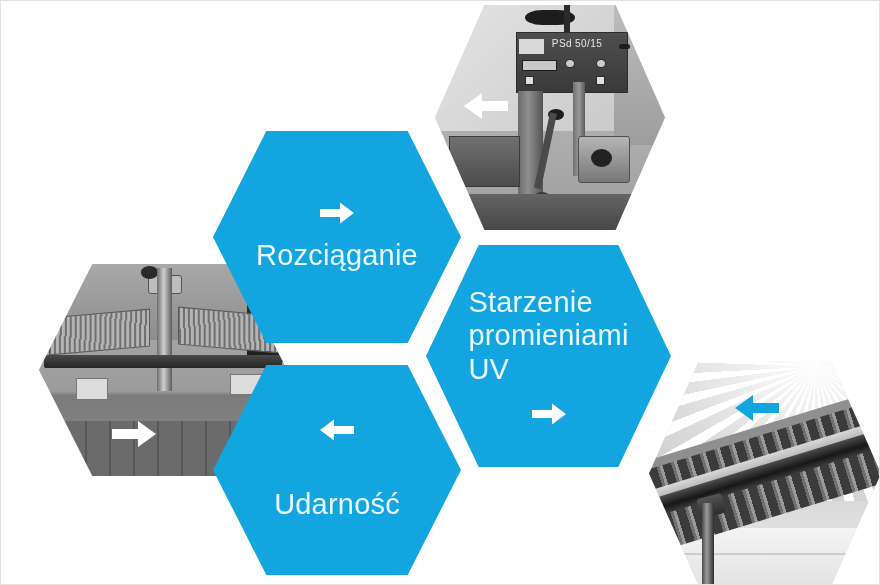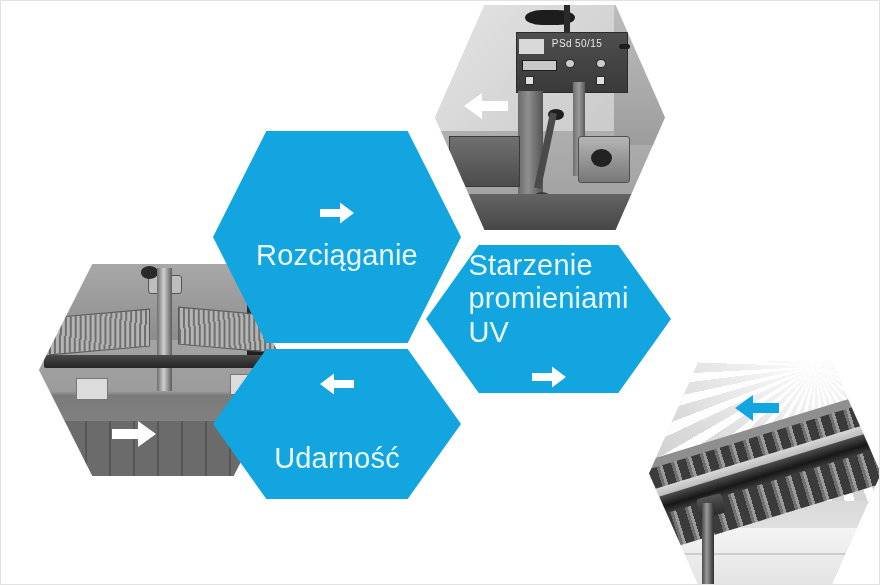--- a/index.html
+++ b/index.html
@@ -221,32 +221,32 @@
 
   <div class="hex hex-blue" style="left:212px; top:130px; width:248px; height:212px;">
     <span class="arrow arrow-top">
       <svg viewBox="0 0 36 24" xmlns="http://www.w3.org/2000/svg" aria-hidden="true">
         <path d="M1 8 H21 V1.5 L35 12 L21 22.5 V16 H1 Z" fill="#ffffff"></path>
       </svg>
     </span>
     <span class="hex-label">Rozciąganie</span>
   </div>
 
-  <div class="hex hex-blue" style="left:425px; top:244px; width:245px; height:148px;">
+  <div class="hex hex-blue" style="left:425px; top:244px; width:245px; height:222px;">
     <span class="hex-label">Starzenie
 promieniami
 UV</span>
     <span class="arrow arrow-bottom">
       <svg viewBox="0 0 36 24" xmlns="http://www.w3.org/2000/svg" aria-hidden="true">
         <path d="M1 8 H21 V1.5 L35 12 L21 22.5 V16 H1 Z" fill="#ffffff"></path>
       </svg>
     </span>
   </div>
 
-  <div class="hex hex-blue" style="left:212px; top:348px; width:248px; height:150px;gap:32px;">
+  <div class="hex hex-blue" style="left:212px; top:364px; width:248px; height:210px;gap:32px;">
     <span class="arrow arrow-top">
       <svg viewBox="0 0 36 24" xmlns="http://www.w3.org/2000/svg" aria-hidden="true">
         <path d="M35 8 H15 V1.5 L1 12 L15 22.5 V16 H35 Z" fill="#ffffff"></path>
       </svg>
     </span>
     <span class="hex-label">Udarność</span>
   </div>
 
 </div>
 

